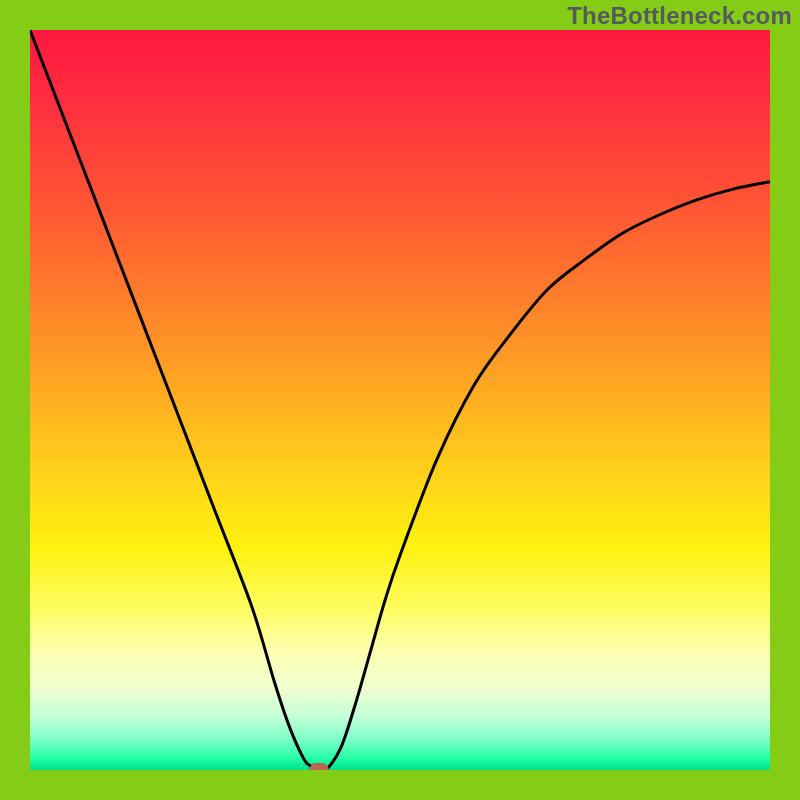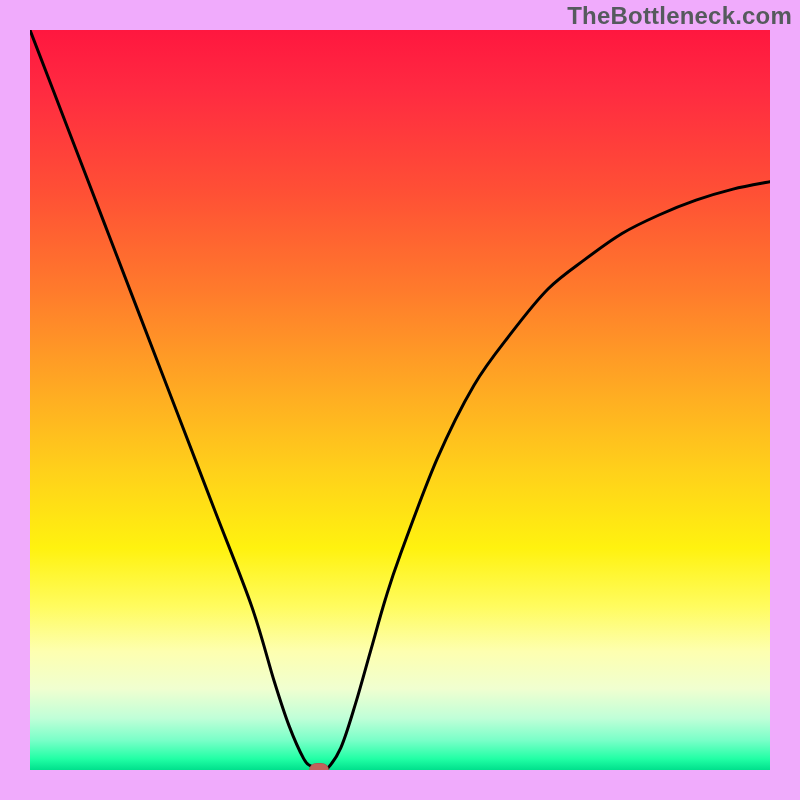--- a/index.html
+++ b/index.html
@@ -9,21 +9,21 @@
     height: 800px;
     background: #000;
     font-family: Arial, Helvetica, sans-serif;
     overflow: hidden;
   }
   .frame {
     position: absolute;
     left: 0; top: 0;
     width: 800px;
     height: 800px;
-    background: #f0abfc;
+    background: #84cc16;
   }
   .watermark {
     position: absolute;
     top: 2px;
     right: 8px;
     color: #555a5d;
     font-size: 24px;
     font-weight: 600;
     letter-spacing: 0.2px;
     z-index: 10;

